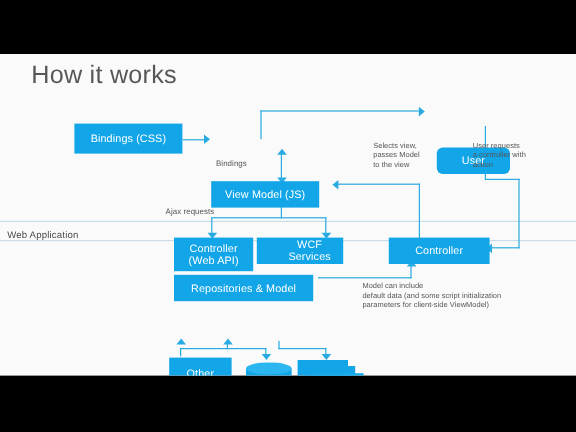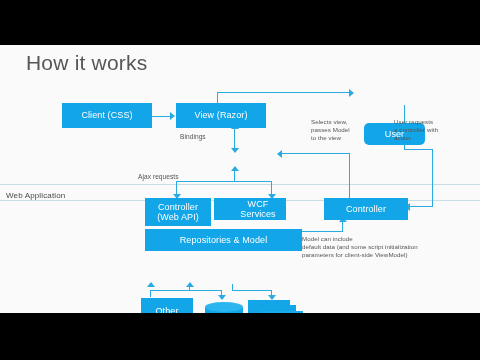--- a/index.html
+++ b/index.html
@@ -215,33 +215,33 @@
     <div class="ln lnv" style="left:404px; top:60px; height:45px;"></div>
     <div class="ln lnh" style="left:404px; top:104px; width:29px;"></div>
     <div class="ln lnv" style="left:432px; top:104px; height:58px;"></div>
     <div class="ln lnh" style="left:409px; top:161px; width:24px;"></div>
     <div class="arrow left" style="left:405px; top:158px;"></div>
 
     <div class="ln lnv" style="left:349px; top:108px; height:62px;"></div>
     <div class="ln lnh" style="left:281px; top:108px; width:69px;"></div>
     <div class="arrow left" style="left:277px; top:105px;"></div>
 
-    <div class="box" style="left:62px; top:58px; width:90px; height:25px;">Client (CSS)</div>
-
-    <div class="box" style="left:176px; top:58px; width:90px; height:25px;">View (Razor)</div>
-
+    <div class="box" style="left:62px; top:58px; width:90px; height:25px;">Bindings (CSS)</div>
+
+
+    <div class="box" style="left:176px; top:106px; width:90px; height:22px;">View Model (JS)</div>
 
     <div class="box rounded" style="left:364px; top:78px; width:61px; height:22px;text-align:center;">User</div>
 
     <div class="box two-line" style="left: 145px; top: 153px; width: 66px; height: 28px; white-space: pre-line;">Controller
 (Web API)</div>
 
     <div class="box" style="left:214px; top:153px; width:72px; height:22px;padding-left:16px;">WCF Services</div>
 
-    <div class="box" style="left:145px; top:184px; width:157px; height:22px;">Repositories &amp; Model</div>
+    <div class="box" style="left:145px; top:184px; width:116px; height:22px;">Repositories &amp; Model</div>
 
     <div class="box" style="left:324px; top:153px; width:84px; height:22px;">Controller</div>
 
     <div class="box two-line" style="left: 141px; top: 253px; width: 52px; height: 45px; white-space: pre-line;">Other
 WCF
 Services</div>
 
     <div class="cylinder" style="left:205px; top:257px; width:38px; height:42px;">
       <div class="cyl-body"></div>
 

